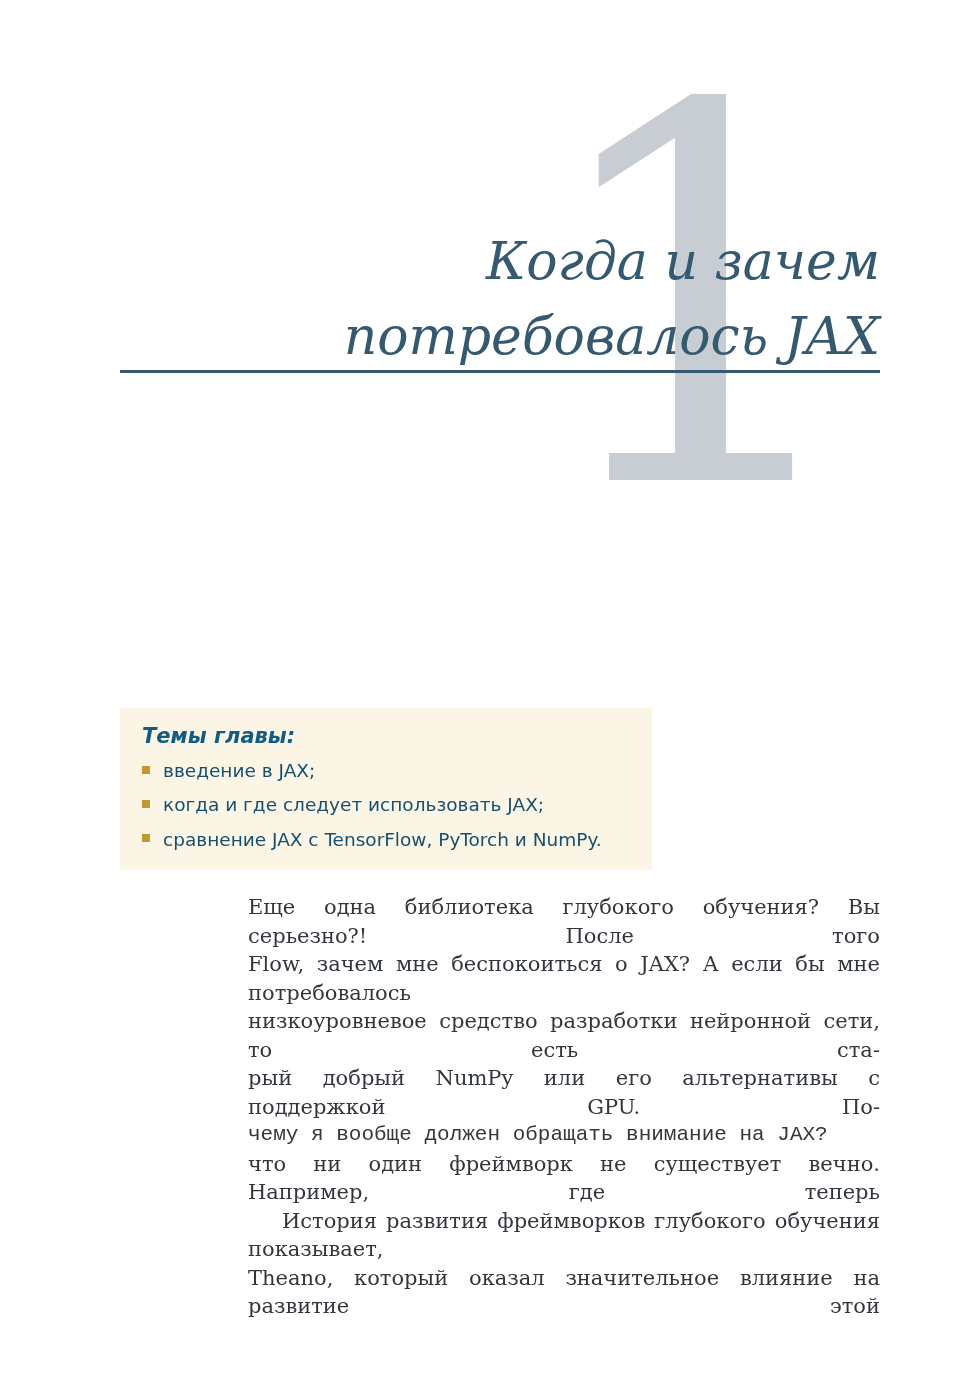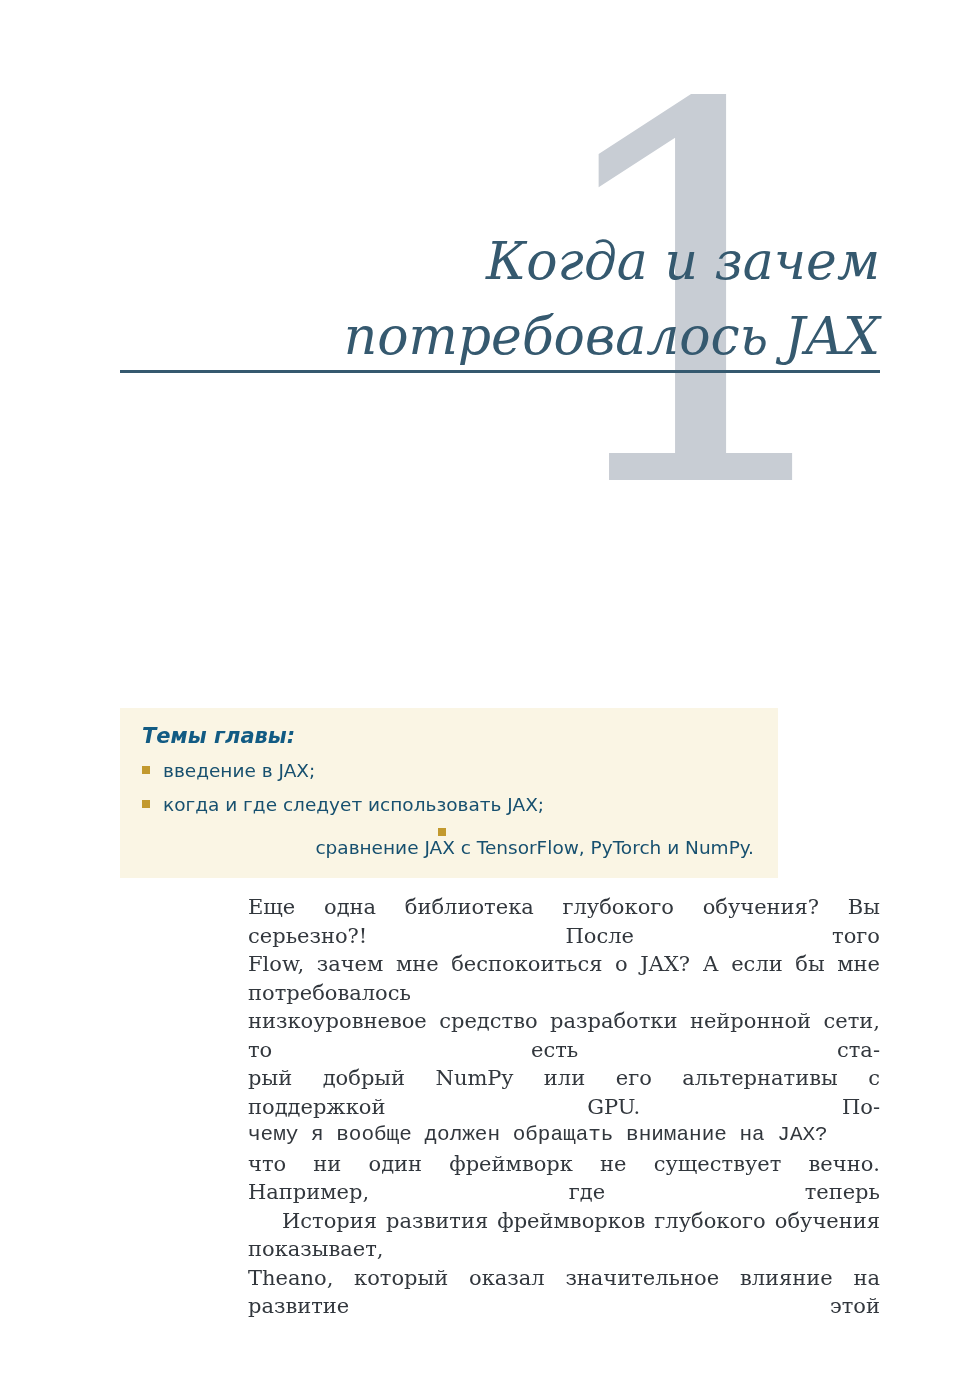--- a/index.html
+++ b/index.html
@@ -54,41 +54,41 @@
     left:120px;
     right:94px;
     height:3px;
     background:var(--rule);
     z-index:2;
   }
   .topics-box{
     position:absolute;
     left:120px;
     top:708px;
-    width:658px;
+    width:532px;
     background:var(--topics-bg);
     padding:16px 24px 20px 22px;
     font-family:"DejaVu Sans","Liberation Sans",sans-serif;
   }
   .topics-heading{
     font-size:21px;
     font-weight:bold;
     font-style:italic;
     color:var(--topics-heading);
     margin-bottom:12px;
   }
   .topic-item{
     display:flex;
-    align-items:flex-end;
+    align-items:center;
     margin-bottom:13px;
     font-size:18.5px;
     line-height:1.15;
     color:var(--topics-text);
   }
-  .topic-item:last-child{margin-bottom:0;flex-direction:column;}
+  .topic-item:last-child{margin-bottom:0;}
   .bullet{
     flex:0 0 auto;
     width:8px;
     height:8px;
     background:var(--bullet);
     margin-right:13px;
     position:relative;
     top:-1px;
     align-self:center;
   }

